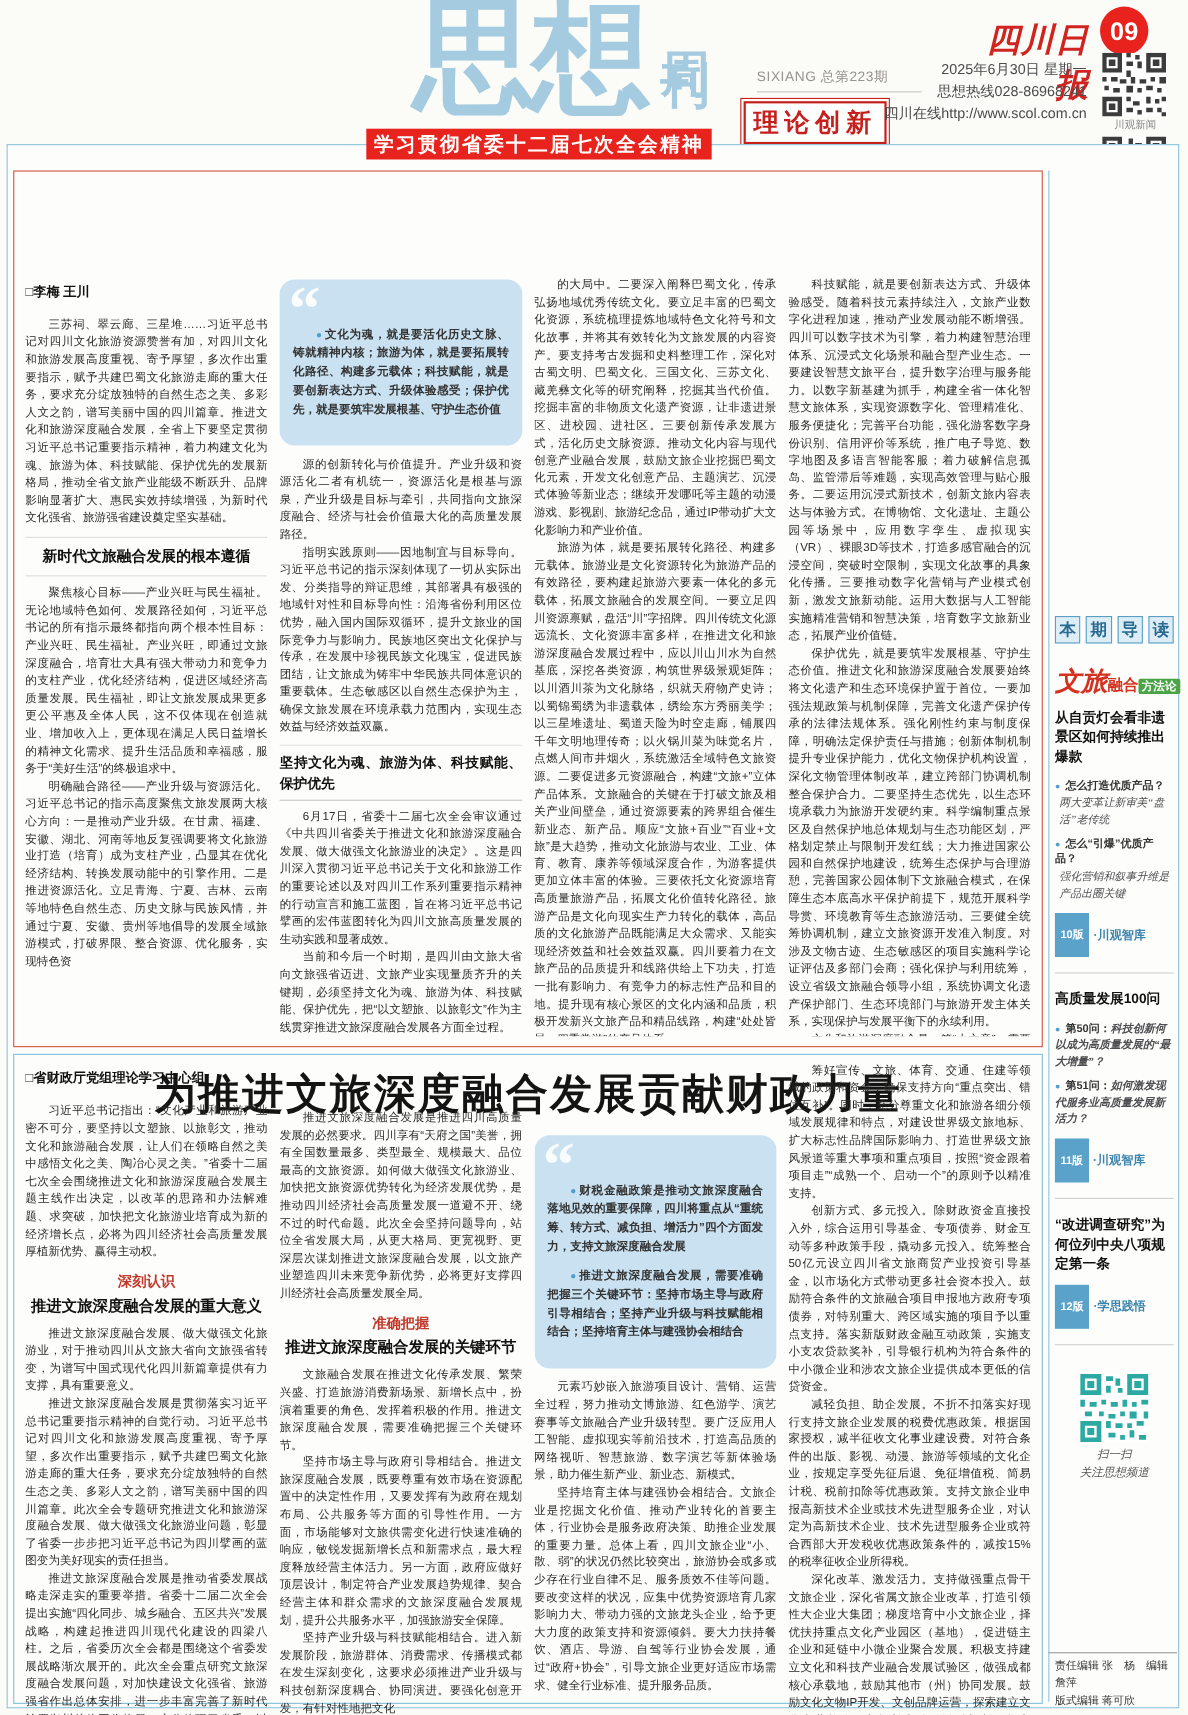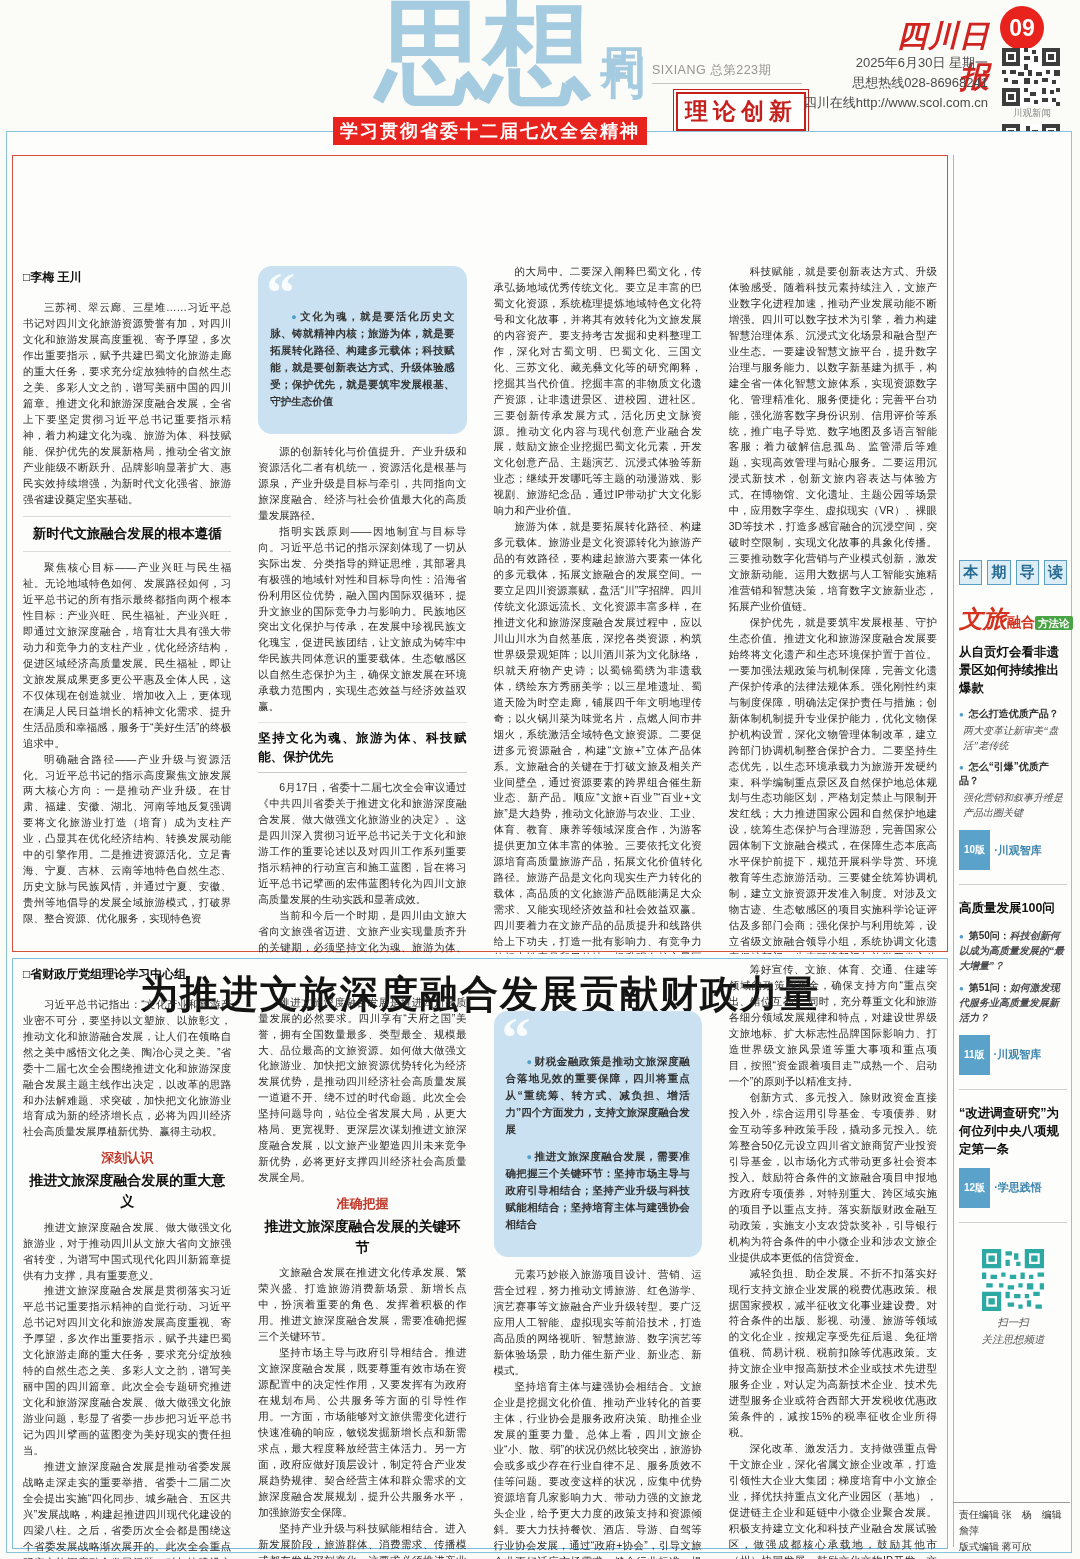--- a/index.html
+++ b/index.html
@@ -4,21 +4,21 @@
 <style>
   html,body{margin:0;padding:0;background:#e8e8e4;}
   #page{position:relative;width:1080px;height:1559px;background:#fbfbf8;margin:0 auto;
         font-family:"Liberation Sans","DejaVu Sans",sans-serif;color:#222;overflow:hidden;}
 
   
   .mh-shixiang{position:absolute;left:376px;top:-4px;font-size:110px;line-height:1.02;
     font-weight:900;color:#a4cbdf;letter-spacing:-4px;}
   .mh-zhoukan{position:absolute;left:601px;top:12px;font-size:45px;font-weight:900;color:#a4cbdf;
     writing-mode:vertical-rl;text-orientation:upright;letter-spacing:8px;line-height:1;}
-  .mh-issue{position:absolute;left:652px;top:62px;width:150px;font-size:12.5px;color:#979490;
+  .mh-issue{position:absolute;left:688px;top:62px;width:150px;font-size:12.5px;color:#979490;
     border-bottom:1px solid #c9c6c2;padding-bottom:4px;letter-spacing:.5px;}
   .mh-stamp{position:absolute;left:676px;top:92px;color:#c5201c;font-weight:bold;font-size:23px;
     letter-spacing:5px;border:2px solid #c5201c;outline:1px solid #c5201c;outline-offset:2px;
     padding:2px 7px;background:#fff;}
   .mh-logo{position:absolute;left:880px;top:16px;width:110px;text-align:right;
     font-family:"Liberation Serif","DejaVu Serif",serif;font-style:italic;font-weight:900;
     font-size:30px;color:#cf2420;letter-spacing:1px;}
   .mh-page{position:absolute;left:1000px;top:6px;width:44px;height:44px;border-radius:50%;
     background:#e8231d;color:#fff;font-weight:bold;font-size:23px;display:flex;
     align-items:center;justify-content:center;}
@@ -38,21 +38,21 @@
     border:1px solid #8cc3dc;background:#fdfdfb;}
 
   
   .a-box{position:absolute;background:#fdfdfb;}
   #a1{left:12px;top:155px;width:934px;height:795px;border:1px solid #d5503c;}
   #a2{left:12px;top:958px;width:934px;height:589px;border:1px solid #7fbeda;}
   .a1-headline{margin:16px 8px 6px;text-align:center;font-size:45px;font-weight:900;
     letter-spacing:2px;color:#141414;}
   .a2-headline{margin:10px 8px 4px;text-align:center;font-size:38px;font-weight:900;
     letter-spacing:2px;color:#141414;}
-  .cols{position:absolute;left:10px;right:10px;display:flex;gap:27px;margin-top:12px;}
+  .cols{position:absolute;left:10px;right:10px;display:flex;gap:11px;}
   #a1 .cols{top:96px;height:690px;}
   #a2 .cols{top:74px;height:505px;align-items:center;}
   .col{flex:1 1 0;overflow:hidden;font-size:10.5px;line-height:1.52;text-align:justify;color:#2a2a2a;}
   .byline{font-weight:bold;font-size:12px;margin:4px 0 14px;color:#111;}
   .blk-p{text-indent:2em;margin:0;}
   .blk-h{font-size:13.5px;font-weight:bold;text-align:center;color:#111;margin:8px 0;
     padding:7px 0;border-top:1px solid #dcdcd8;border-bottom:1px solid #dcdcd8;}
   .blk-hu{font-size:12.5px;font-weight:bold;color:#111;margin:7px 0;padding:6px 0 5px;
     border-top:1px solid #e4e4e0;border-bottom:1px solid #c9c9c5;}
   .blk-hr{font-family:"Liberation Serif","DejaVu Serif",serif;color:#c0392b;font-weight:bold;

